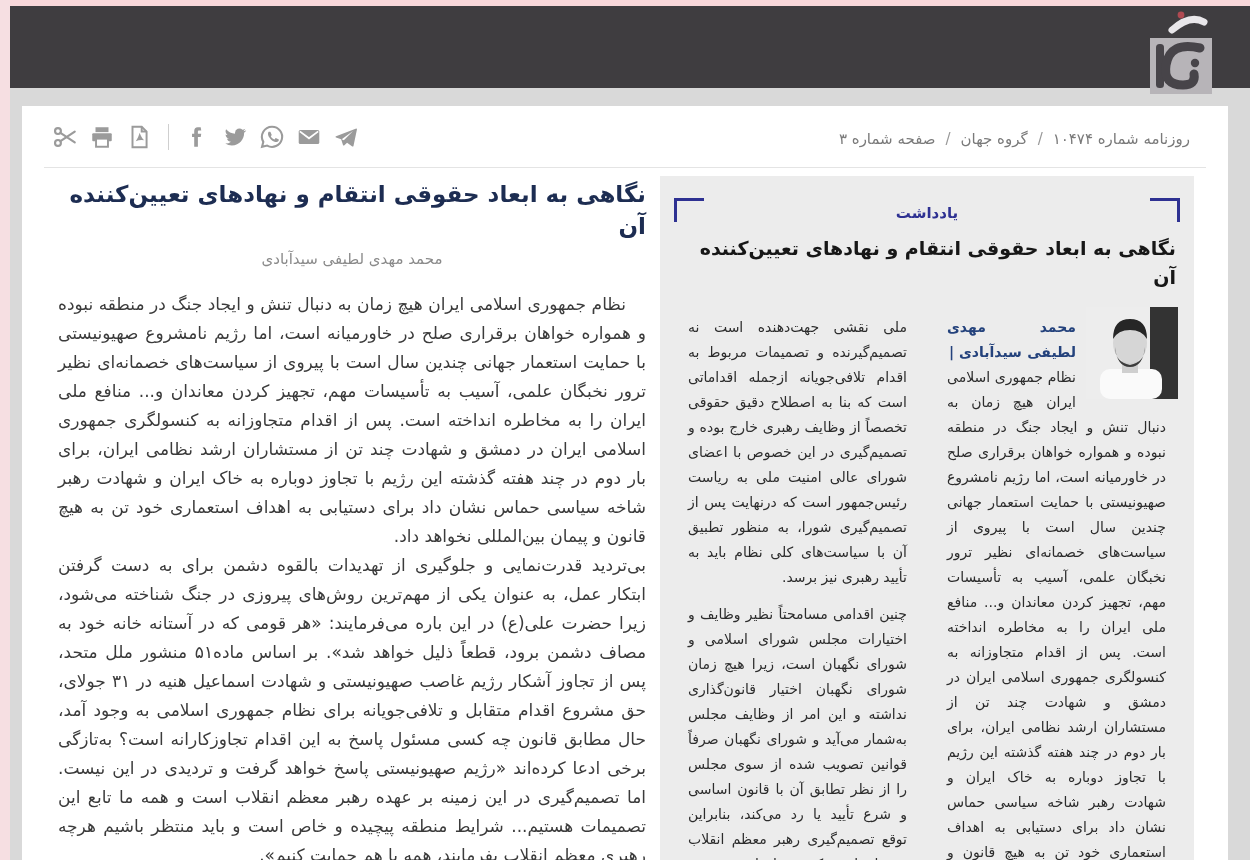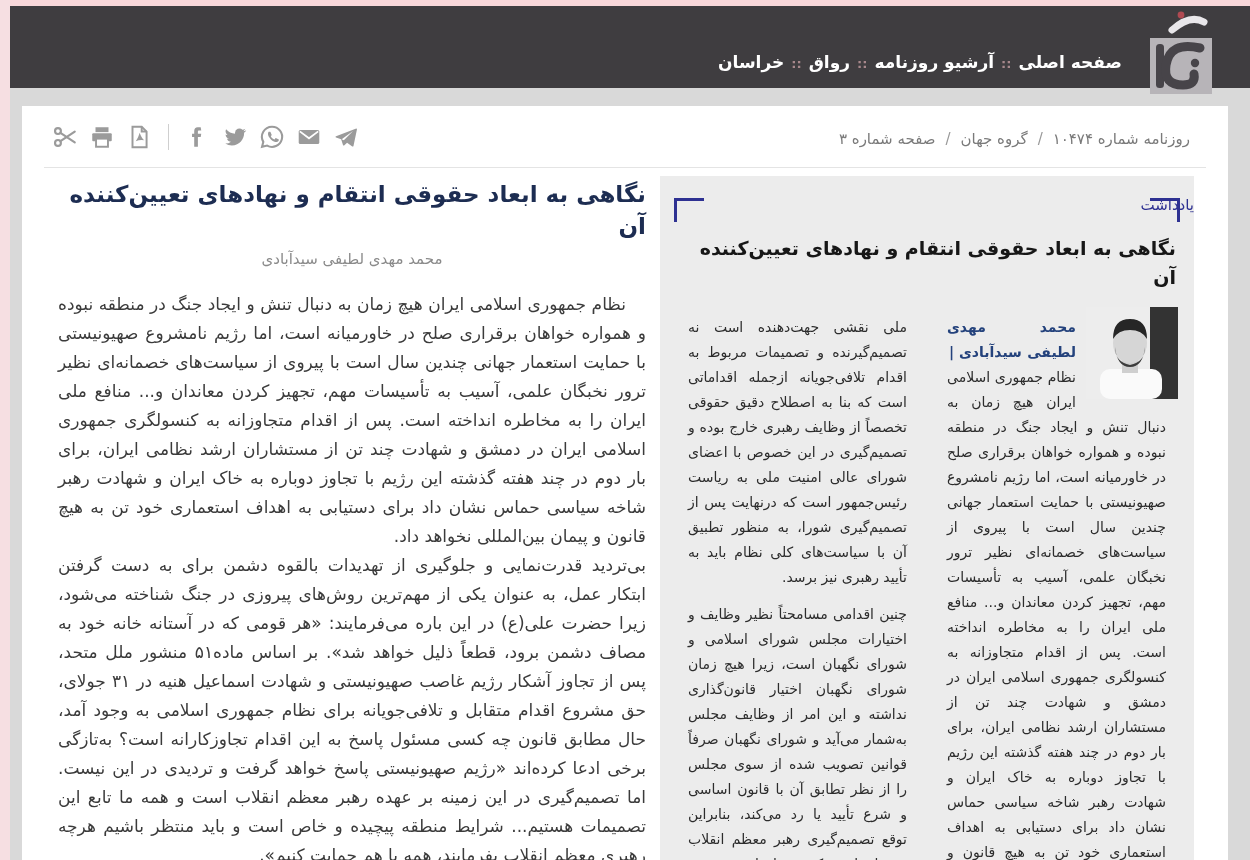--- a/index.html
+++ b/index.html
@@ -35,38 +35,35 @@
   .main-author { margin-top:8px; font-size:15px; color:#8a8a8a; text-align:center; }
   .main-body { margin-top:22px; font-size:17px; line-height:29px; color:#3b3b3b; text-align:justify; }
   .main-body p { margin:0; }
   .main-body p.indent { text-indent:20px; }
   
   .note-box { position:absolute; top:70px; right:34px; width:534px; height:700px; background:#ececec; overflow:hidden; }
   .nb-head { position:relative; height:52px; }
   .bracket { position:absolute; top:22px; width:30px; height:24px; border-top:3px solid #2e3192; }
   .bracket.b-right { right:14px; border-right:3px solid #2e3192; }
   .bracket.b-left { left:14px; border-left:3px solid #2e3192; }
-  .nb-kicker { position:absolute; top:20px; width:100%; text-align:right; color:#2e3192; font-weight:normal; font-size:15px; }
+  .nb-kicker { position:absolute; top:28px; width:100%; text-align:center; color:#2e3192; font-weight:bold; font-size:15px; }
   .nb-title { padding:6px 18px 0; font-size:19px; font-weight:bold; color:#171717; text-align:right; line-height:1.5; }
   .nb-cols { display:flex; gap:16px; padding:12px 16px 0; }
   .nb-col { width:243px; font-size:14px; line-height:25px; color:#2c2c2c; text-align:justify; }
   .nb-col p { margin:12px; }
   .nb-photo { float:right; width:92px; height:92px; margin:4px 0 6px 10px; }
   .nb-author { color:#24427c; font-weight:bold; }
   .nb-author-sep { color:#24427c; font-weight:bold; margin-left:2px; }
 </style>
 </head>
 <body>
 
 <div class="top-strip"></div>
 
 <div class="header-bar">
-  <div class="header-nav">
-    <span class="nav-link">صفحه اصلی</span><span class="sep">::</span><span class="nav-link">آرشیو روزنامه</span><span class="sep">::</span><span class="nav-link">رواق</span><span class="sep">::</span><span class="nav-link">خراسان</span>
-  </div>
   <div class="brand" title="">
     <svg width="86" height="86" viewBox="0 0 86 86">
       <rect x="16" y="30" width="62" height="56" fill="#b7b4b8"></rect>
       <path d="M38 22 q18 -16 32 -8" stroke="#e9e7ea" stroke-width="7" fill="none" stroke-linecap="round"></path>
       <circle cx="47" cy="7" r="3.4" fill="#b04a52"></circle>
       <rect x="22" y="36" width="8" height="44" rx="3.5" fill="#474449"></rect>
       <path d="M66 40 q-30 -7 -34 17 q-3 20 17 20 q13 0 11 -11" stroke="#474449" stroke-width="9" fill="none" stroke-linecap="round"></path>
       <circle cx="61" cy="55" r="4.2" fill="#474449"></circle>
     </svg>
   </div>

